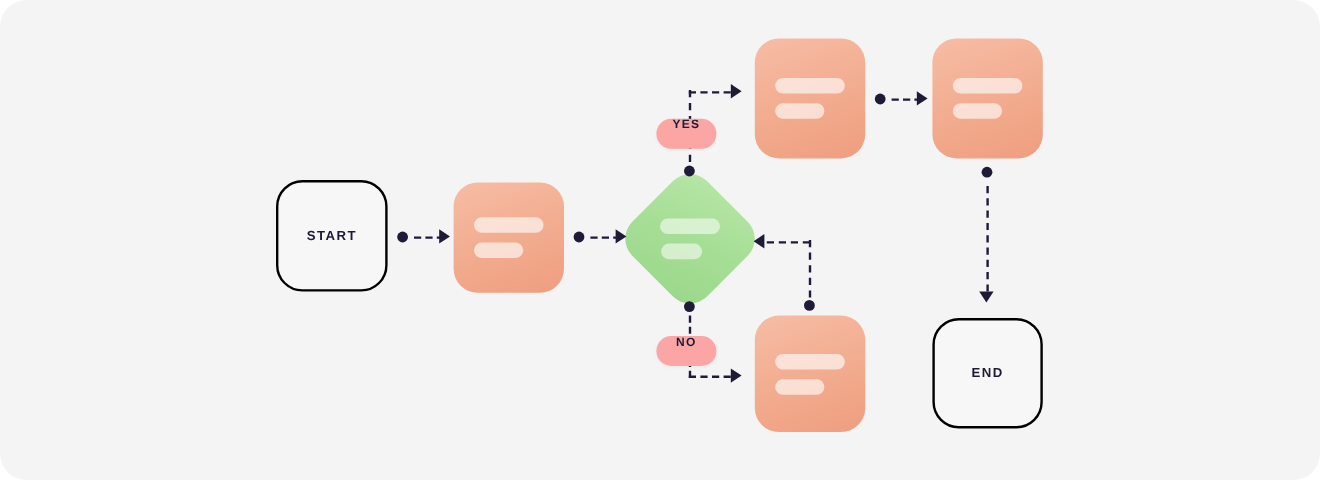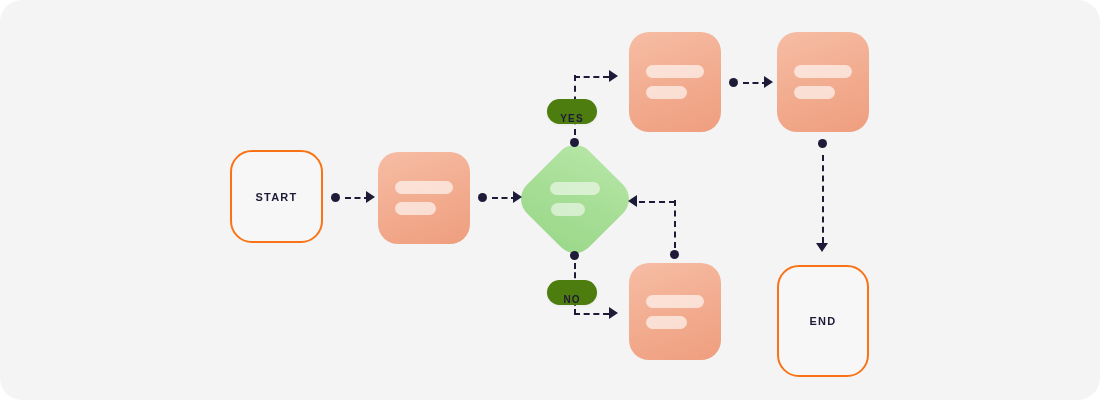--- a/index.html
+++ b/index.html
@@ -7,21 +7,21 @@
 
   #canvas{
     position:absolute;left:0;top:0;width:1100px;height:400px;
     background:#f4f4f4;border-radius:22px;overflow:hidden;
   }
 
   .node{position:absolute;box-sizing:border-box;}
 
   
   .terminator{
-    border:2px solid #f97316;
+    border:2px solid #000000;
     background:#f7f7f7;
     border-radius:22px;
     display:flex;align-items:center;justify-content:center;
   }
   .terminator .t-label{
     font-size:11px;font-weight:bold;letter-spacing:1.2px;color:#1e1b38;
   }
 
   
   .card{
@@ -57,22 +57,22 @@
 
   .dot{position:absolute;width:9px;height:9px;border-radius:50%;background:#1e1b38;}
 
   .arrow{position:absolute;width:0;height:0;}
   .arrow.right{border-left:9px solid #1e1b38;border-top:6px solid transparent;border-bottom:6px solid transparent;}
   .arrow.left{border-right:9px solid #1e1b38;border-top:6px solid transparent;border-bottom:6px solid transparent;}
   .arrow.down{border-top:9px solid #1e1b38;border-left:6px solid transparent;border-right:6px solid transparent;}
 
   
   .pill{
-    position:absolute;background:#4d7c0f;border-radius:14px;
-    display:flex;align-items:flex-end;justify-content:center;
+    position:absolute;background:#fca5a5;border-radius:14px;
+    display:flex;align-items:flex-start;justify-content:center;
     font-size:10px;font-weight:bold;letter-spacing:1.1px;color:#1e1b38;
     box-shadow:0 1px 3px rgba(0,0,0,.05);
   }
 </style>
 </head>
 <body>
 
 <div id="canvas">
 
   <div class="node terminator" style="left:230px;top:150px;width:93px;height:93px;">
@@ -100,21 +100,21 @@
   <div class="node card" style="left:777px;top:32px;width:92px;height:100px;">
     <span class="bar wide"></span>
     <span class="bar narrow"></span>
   </div>
 
   <div class="node card" style="left:629px;top:263px;width:92px;height:97px;">
     <span class="bar wide"></span>
     <span class="bar narrow"></span>
   </div>
 
-  <div class="node terminator" style="left:777px;top:265px;width:92px;height:112px;">
+  <div class="node terminator" style="left:777px;top:265px;width:92px;height:92px;">
     <span class="t-label">END</span>
   </div>
 
   <span class="dot" style="left:331px;top:193px;"></span>
   <span class="hline" style="left:345px;top:197px;width:25px;"></span>
   <span class="arrow right" style="left:366px;top:191px;"></span>
 
   <span class="dot" style="left:478px;top:193px;"></span>
   <span class="hline" style="left:492px;top:197px;width:25px;"></span>
   <span class="arrow right" style="left:513px;top:191px;"></span>

